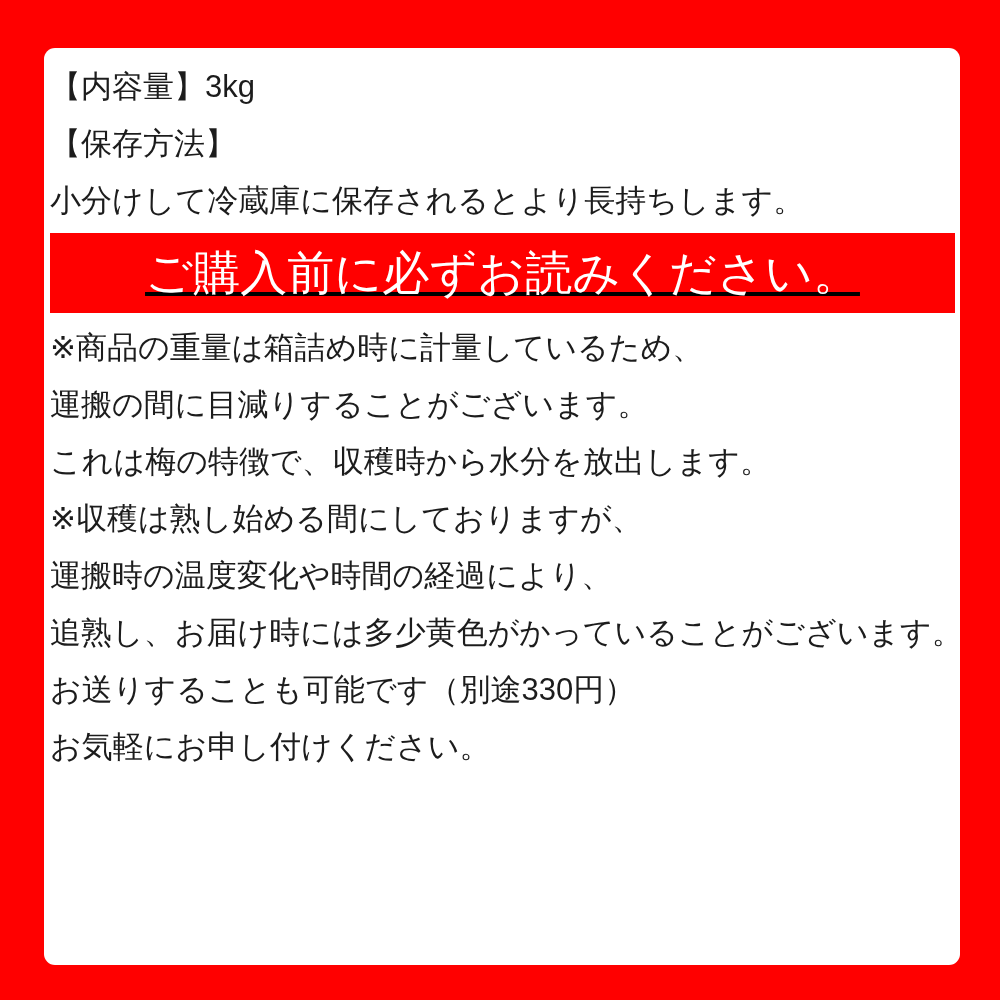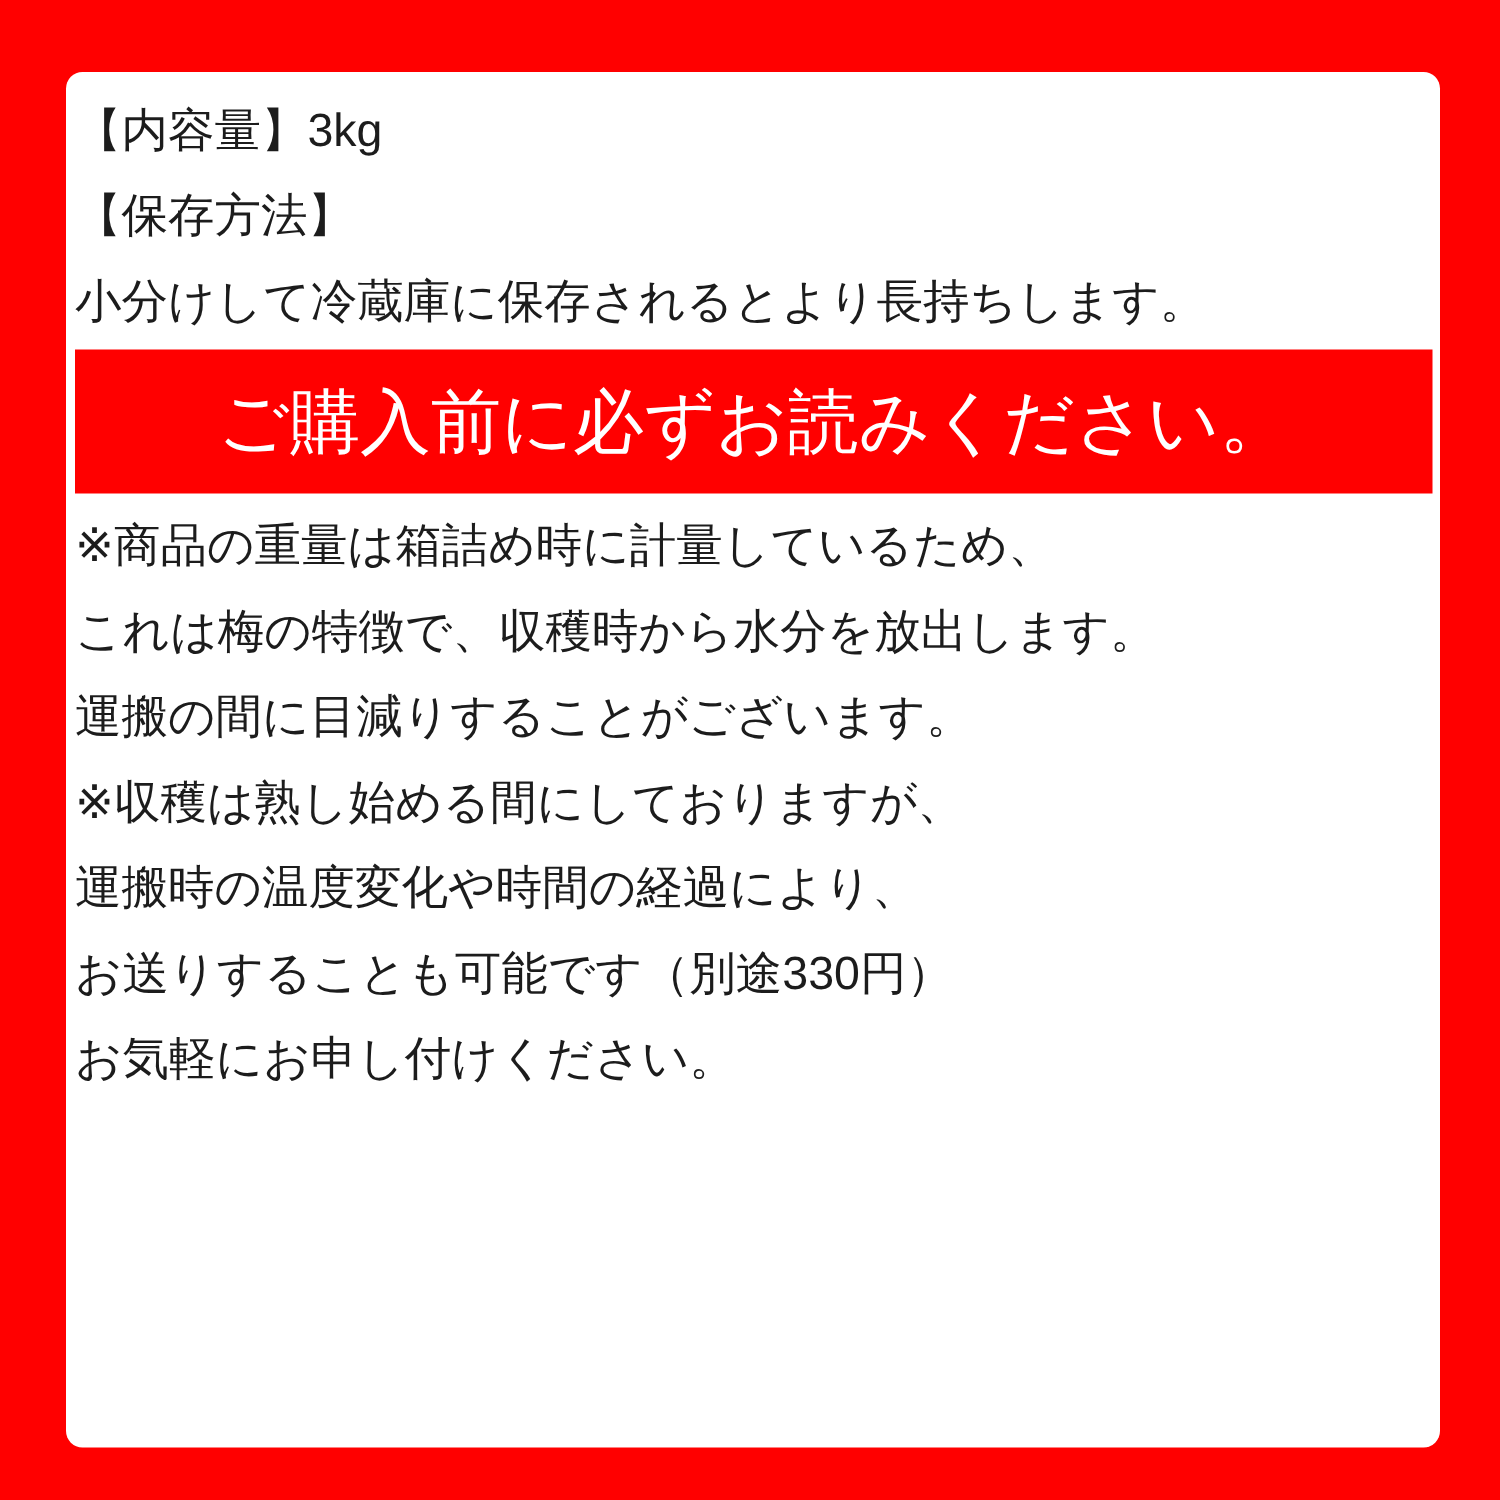--- a/index.html
+++ b/index.html
@@ -37,25 +37,26 @@
     font-size: 31px;
     line-height: 57px;
     color: var(--text-color, #1c1c1c);
     white-space: nowrap;
     overflow: hidden;
   }
   .banner {
     margin-top: 4px;
     margin-left: 6px;
     width: 905px;
-    height: 96px;
+    height: 80px;
     background: var(--accent-red, #ff0000);
     display: flex;
     align-items: center;
     justify-content: center;
+    text-decoration: underline;
   }
   .banner-text {
     color: var(--banner-text-color, #ffffff);
     font-size: 47px;
     line-height: 88px;
     white-space: nowrap;
   }
   .notes-block {
     margin-top: 6px;
     padding-left: 6px;
@@ -72,22 +73,23 @@
       <div class="line">【保存方法】</div>
       <div class="line">小分けして冷蔵庫に保存されるとより長持ちします。</div>
     </div>
 
     <div class="banner">
       <span class="banner-text">ご購入前に必ずお読みください。</span>
     </div>
 
     <div class="notes-block">
       <div class="line">※商品の重量は箱詰め時に計量しているため、</div>
+      <div class="line">運搬の間に目減りすることがございます。</div>
       <div class="line">これは梅の特徴で、収穫時から水分を放出します。</div>
-      <div class="line">運搬の間に目減りすることがございます。</div>
       <div class="line">※収穫は熟し始める間にしておりますが、</div>
       <div class="line">運搬時の温度変化や時間の経過により、</div>
+      <div class="line">追熟し、お届け時には多少黄色がかっていることがございます。</div>
       <div class="line">お送りすることも可能です（別途330円）</div>
       <div class="line">お気軽にお申し付けください。</div>
     </div>
 
   </div>
 </div>
 
 </body></html>

